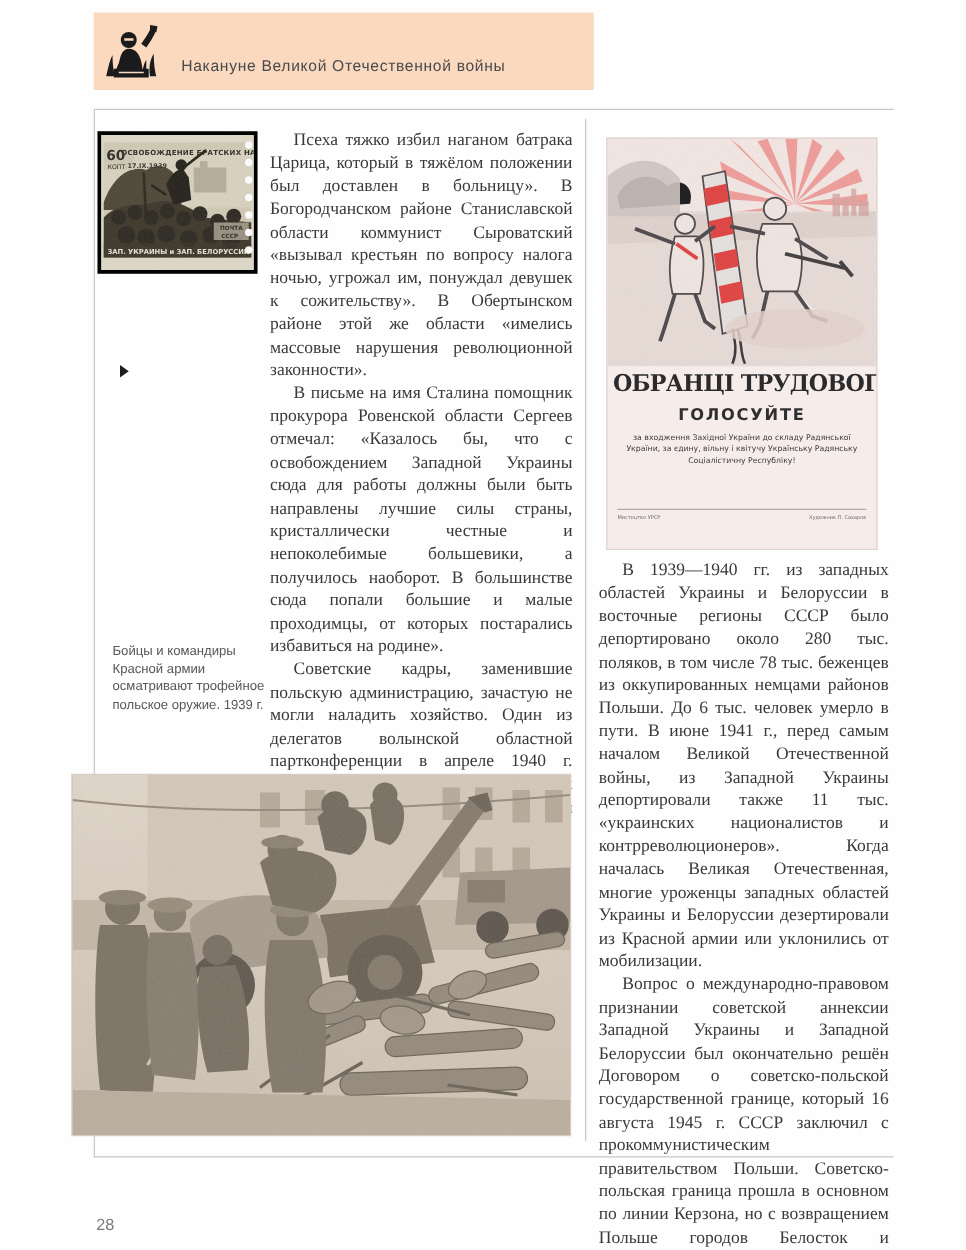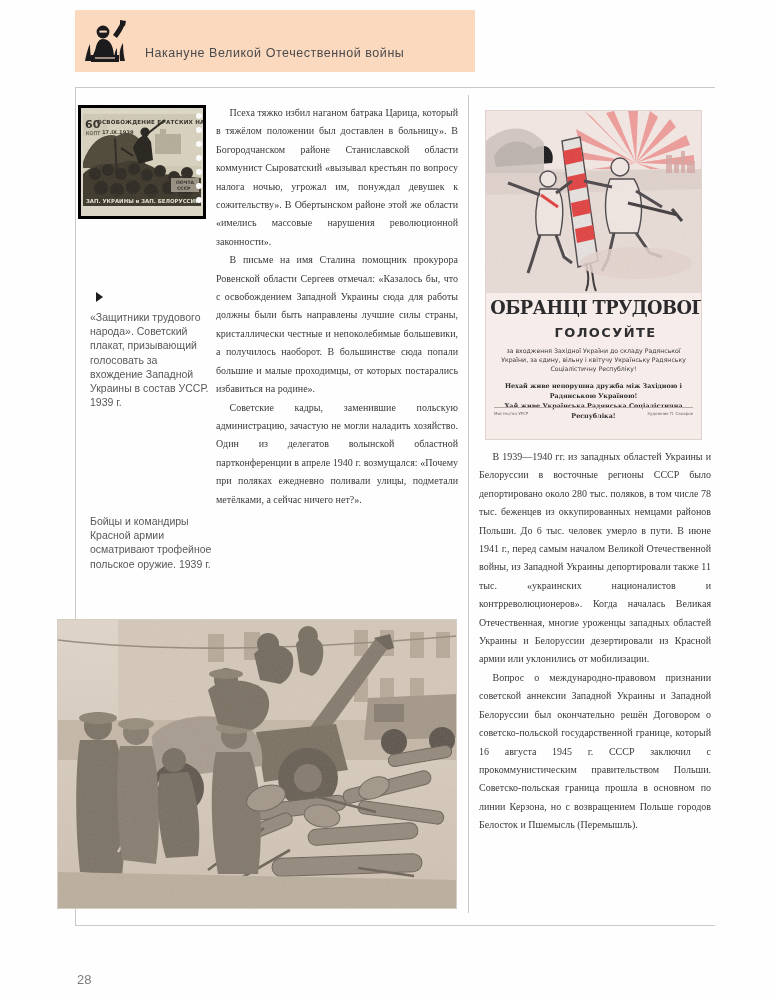--- a/index.html
+++ b/index.html
@@ -125,21 +125,21 @@
     border-top: 5px solid transparent;
     border-bottom: 5px solid transparent;
   }
   .cap-poster { position: absolute; left: 90px; top: 310px; width: 122px; }
   .cap-photo  { position: absolute; left: 90px; top: 514px; width: 122px; }
 
   
   .col {
     position: absolute;
     font-family: "Liberation Serif", serif;
-    font-size: 10px;
+    font-size: 14px;
     line-height: 18.4px;
     text-align: justify;
     color: #39393b;
     -webkit-hyphens: manual;
     hyphens: manual;
   }
   .col p { margin: 0; text-indent: 1.35em; }
 
   .col-mid {
     left: 216px;
@@ -174,21 +174,21 @@
     font-family: "DejaVu Serif", serif;
     font-weight: 700;
     font-size: 18.5px;
     letter-spacing: -0.6px;
     color: #2b2b2d;
     white-space: nowrap;
     transform: scaleX(0.96);
   }
   .poster-sub {
     position: absolute;
-    left: 12px; top: 214px;
+    left: 0; top: 214px;
     width: 215px;
     text-align: center;
     font-family: "DejaVu Sans", sans-serif;
     font-weight: 700;
     font-size: 13px;
     letter-spacing: 1.4px;
     color: #2f2f31;
   }
   .poster-body {
     position: absolute;
@@ -362,21 +362,20 @@
             <circle cx="118" cy="92" r="3"></circle>
           </g>
           <rect x="0" y="0" width="122" height="108" filter="url(#grain)" opacity="0.12"></rect>
         </g>
       </svg>
     </div>
   </div>
 
 
   <div class="arrow-marker"></div>
-  <div class="caption cap-poster">«Защитники трудового народа». Советский плакат, призывающий голосовать за вхождение Западной Украины в состав УССР. 1939 г.</div>
 
   <div class="caption cap-photo">Бойцы и командиры Красной армии осматривают трофейное польское оружие. 1939 г.</div>
 
   <div class="col col-mid">
     <p>Псеха тяжко избил наганом батрака Царица, который в тяжёлом положении был доставлен в больницу». В Богородчанском районе Станиславской области коммунист Сыроватский «вызывал крестьян по вопросу налога ночью, угрожал им, понуждал девушек к сожительству». В Обертынском районе этой же области «имелись массовые нарушения революционной законности».</p>
     <p>В письме на имя Сталина помощник прокурора Ровенской области Сергеев отмечал: «Казалось бы, что с освобождением Западной Украины сюда для работы должны были быть направлены лучшие силы страны, кристаллически честные и непоколебимые большевики, а получилось наоборот. В большинстве сюда попали большие и малые проходимцы, от которых постарались избавиться на родине».</p>
     <p>Советские кадры, заменившие польскую администрацию, зачастую не могли наладить хозяйство. Один из делегатов волынской областной партконференции в апреле 1940 г. возмущался: «Почему при поляках ежедневно поливали улицы, подметали метёлками, а сейчас ничего нет?».</p>
   </div>
 
   <div class="poster">
@@ -459,24 +458,20 @@
       </svg>
     </div>
 
     <div class="poster-band"></div>
     <div class="poster-headline">ОБРАНЦІ ТРУДОВОГО НАРОДУ!</div>
     <div class="poster-sub">ГОЛОСУЙТЕ</div>
     <div class="poster-body">
       <div>за входження Західної України до складу Радянської</div>
       <div>України, за єдину, вільну і квітучу Українську Радянську</div>
       <div>Соціалістичну Республіку!</div>
-    </div>
-    <div class="poster-slogans">
-      <div>Нехай живе непорушна дружба між Західною і Радянською Україною!</div>
-      <div>Хай живе Українська Радянська Соціалістична Республіка!</div>
     </div>
     <div class="poster-rule"></div>
     <div class="poster-credit">
       <span>Мистецтво УРСР</span>
       <span>Художник П. Сахаров</span>
     </div>
   </div>
 
   <div class="col col-right">
     <p>В 1939—1940 гг. из западных областей Украины и Белоруссии в восточные регионы СССР было депортировано около 280 тыс. поляков, в том числе 78 тыс. беженцев из оккупированных немцами районов Польши. До 6 тыс. человек умерло в пути. В июне 1941 г., перед самым началом Великой Отечественной войны, из Западной Украины депортировали также 11 тыс. «украинских националистов и контрреволюционеров». Когда началась Великая Отечественная, многие уроженцы западных областей Украины и Белоруссии дезертировали из Красной армии или уклонились от мобилизации.</p>

